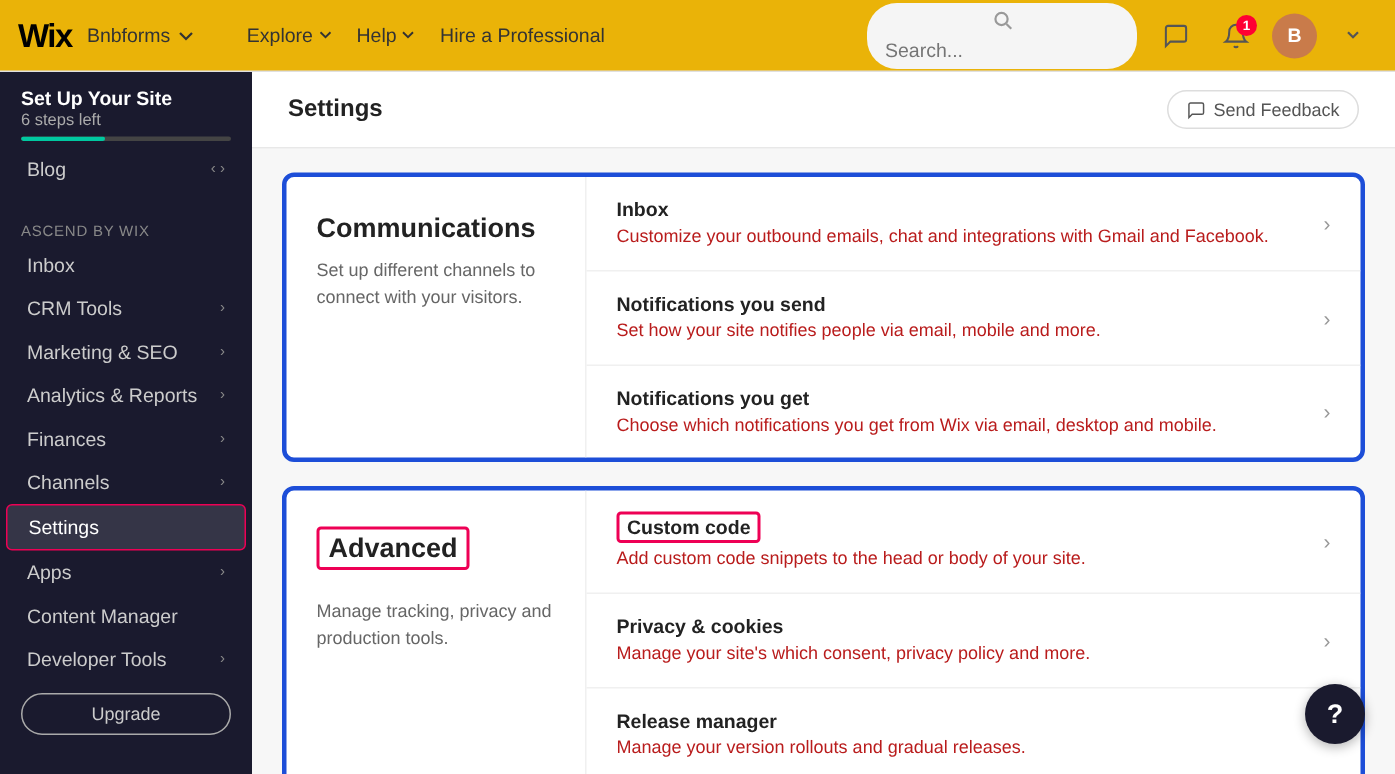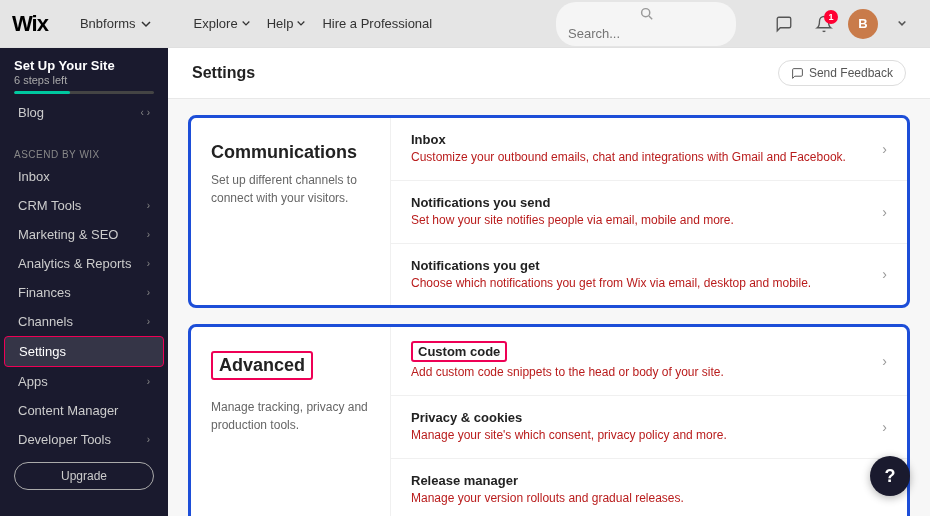--- a/index.html
+++ b/index.html
@@ -1,33 +1,33 @@
 <!DOCTYPE html>
 <html><head>
   <meta charset="utf-8">
   <style>
     * { box-sizing: border-box; margin: 0; padding: 0; }
     body { font-family: Helvetica Neue, Arial, sans-serif; font-size: 13px; background: #fff; width: 930px; height: 516px; overflow: hidden; display: flex; flex-direction: column; }
 
     
     .topnav {
       height: 48px;
-      background: #e5e5e5;
+      background: #eab308;
       border-bottom: 1px solid #e0e0e0;
       display: flex;
       align-items: center;
       padding: 0 12px;
-      gap: 32px;
+      gap: 10px;
       flex-shrink: 0;
       z-index: 10;
     }
     .topnav-logo { font-weight: 900; font-size: 22px; color: #000; letter-spacing: -1px; }
     .topnav-site { display: flex; align-items: center; gap: 4px; font-size: 13px; color: #333; cursor: pointer; }
     .topnav-site svg { width: 12px; height: 12px; }
-    .topnav-nav { display: flex; align-items: center; gap: 4px; margin-left: 4px; }
+    .topnav-nav { display: flex; align-items: center; gap: 4px; margin-left: 19px; }
     .topnav-nav-item { font-size: 13px; color: #333; cursor: pointer; padding: 4px 6px; display: flex; align-items: center; gap: 3px; }
     .topnav-spacer { flex: 1; }
     .topnav-search {
       display: flex; align-items: center; background: #f5f5f5; border-radius: 20px;
       padding: 5px 12px; gap: 6px; width: 180px; flex-direction: column;
     }
     .topnav-search input { border: none; background: transparent; font-size: 13px; outline: none; width: 100%; color: #666; }
     .topnav-icons { display: flex; align-items: center; gap: 8px; }
     .topnav-icon { width: 32px; height: 32px; display: flex; align-items: center; justify-content: center; cursor: pointer; border-radius: 50%; color: #555; font-size: 16px; position: relative; }
     .badge { position: absolute; top: 2px; right: 2px; background: #f03; color: #fff; border-radius: 50%; width: 14px; height: 14px; font-size: 9px; display: flex; align-items: center; justify-content: center; font-weight: bold; }

